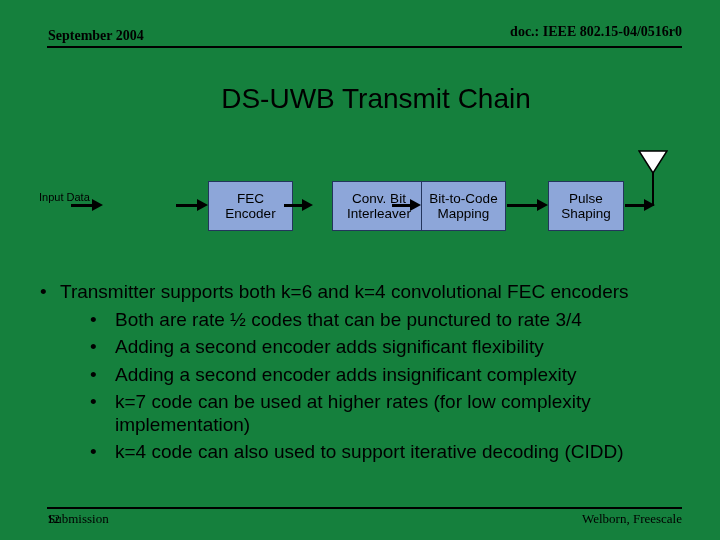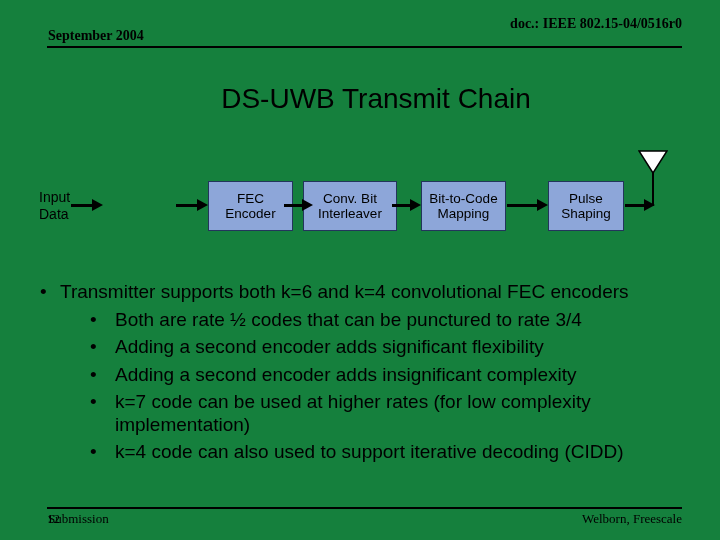--- a/index.html
+++ b/index.html
@@ -2,39 +2,39 @@
 <html style="--block-fill: #8da6d9; --block-border: #23355c;"><head>
 <meta charset="utf-8">
 <style>
   html,body{margin:0;padding:0;background:#ffffff;}
   .slide{
     position:relative;width:720px;height:540px;background:#15803d;overflow:hidden;
     font-family:"Liberation Sans",sans-serif;color:#000;
   }
   
   .hdr-left{position:absolute;left:48px;top:28px;font:bold 14px "Liberation Serif",serif;}
-  .hdr-right{position:absolute;right:38px;top:16px;font:bold 14px "Liberation Serif",serif;}
+  .hdr-right{position:absolute;right:38px;top:24px;font:bold 14px "Liberation Serif",serif;}
   .rule{position:absolute;left:47px;width:635px;height:2px;background:#000;}
   .hdr-rule{top:46px;}
   .ftr-rule{top:507px;}
   .ftr-left{position:absolute;left:48px;top:511px;font:13px "Liberation Serif",serif;}
   .ftr-center{position:absolute;left:47px;top:511px;width:635px;text-align:left;font:13px "Liberation Serif",serif;}
   .ftr-right{position:absolute;right:38px;top:511px;font:13px "Liberation Serif",serif;}
   
   .title{position:absolute;left:0;top:62px;width:720px;margin:16px;text-align:center;
     font-size:28px;font-weight:normal;line-height:42px;}
   
-  .input-label{position:absolute;left:39px;top:189px;width:54px;font-size:14px;line-height:17px;}
+  .input-label{position:absolute;left:39px;top:189px;width:54px;font-size:11px;line-height:17px;}
   .box{position:absolute;top:181px;height:50px;box-sizing:border-box;
     background:var(--block-fill,#8da6d9);border:1px solid var(--block-border,#23355c);
     display:flex;align-items:center;justify-content:center;text-align:center;
     font-size:13.5px;line-height:15.5px;padding:1px 2px;}
   .b0{left:103px;width:72px;}
   .b1{left:208px;width:85px;}
-  .b2{left:303px;width:94px;justify-content:center;}
+  .b2{left:332px;width:94px;justify-content:center;}
   .b3{left:421px;width:85px;}
   .b4{left:548px;width:76px;}
   .aline{position:absolute;top:204px;height:3px;background:#000;}
   .ahead{position:absolute;top:199px;width:0;height:0;
     border-left:11px solid #000;border-top:6.5px solid transparent;border-bottom:6.5px solid transparent;}
   .a0l{left:71px;width:23px;}  .a0h{left:92px;}
   .a1l{left:176px;width:23px;} .a1h{left:197px;}
   .a2l{left:284px;width:20px;} .a2h{left:302px;}
   .a3l{left:392px;width:20px;} .a3h{left:410px;}
   .a4l{left:507px;width:32px;} .a4h{left:537px;}

